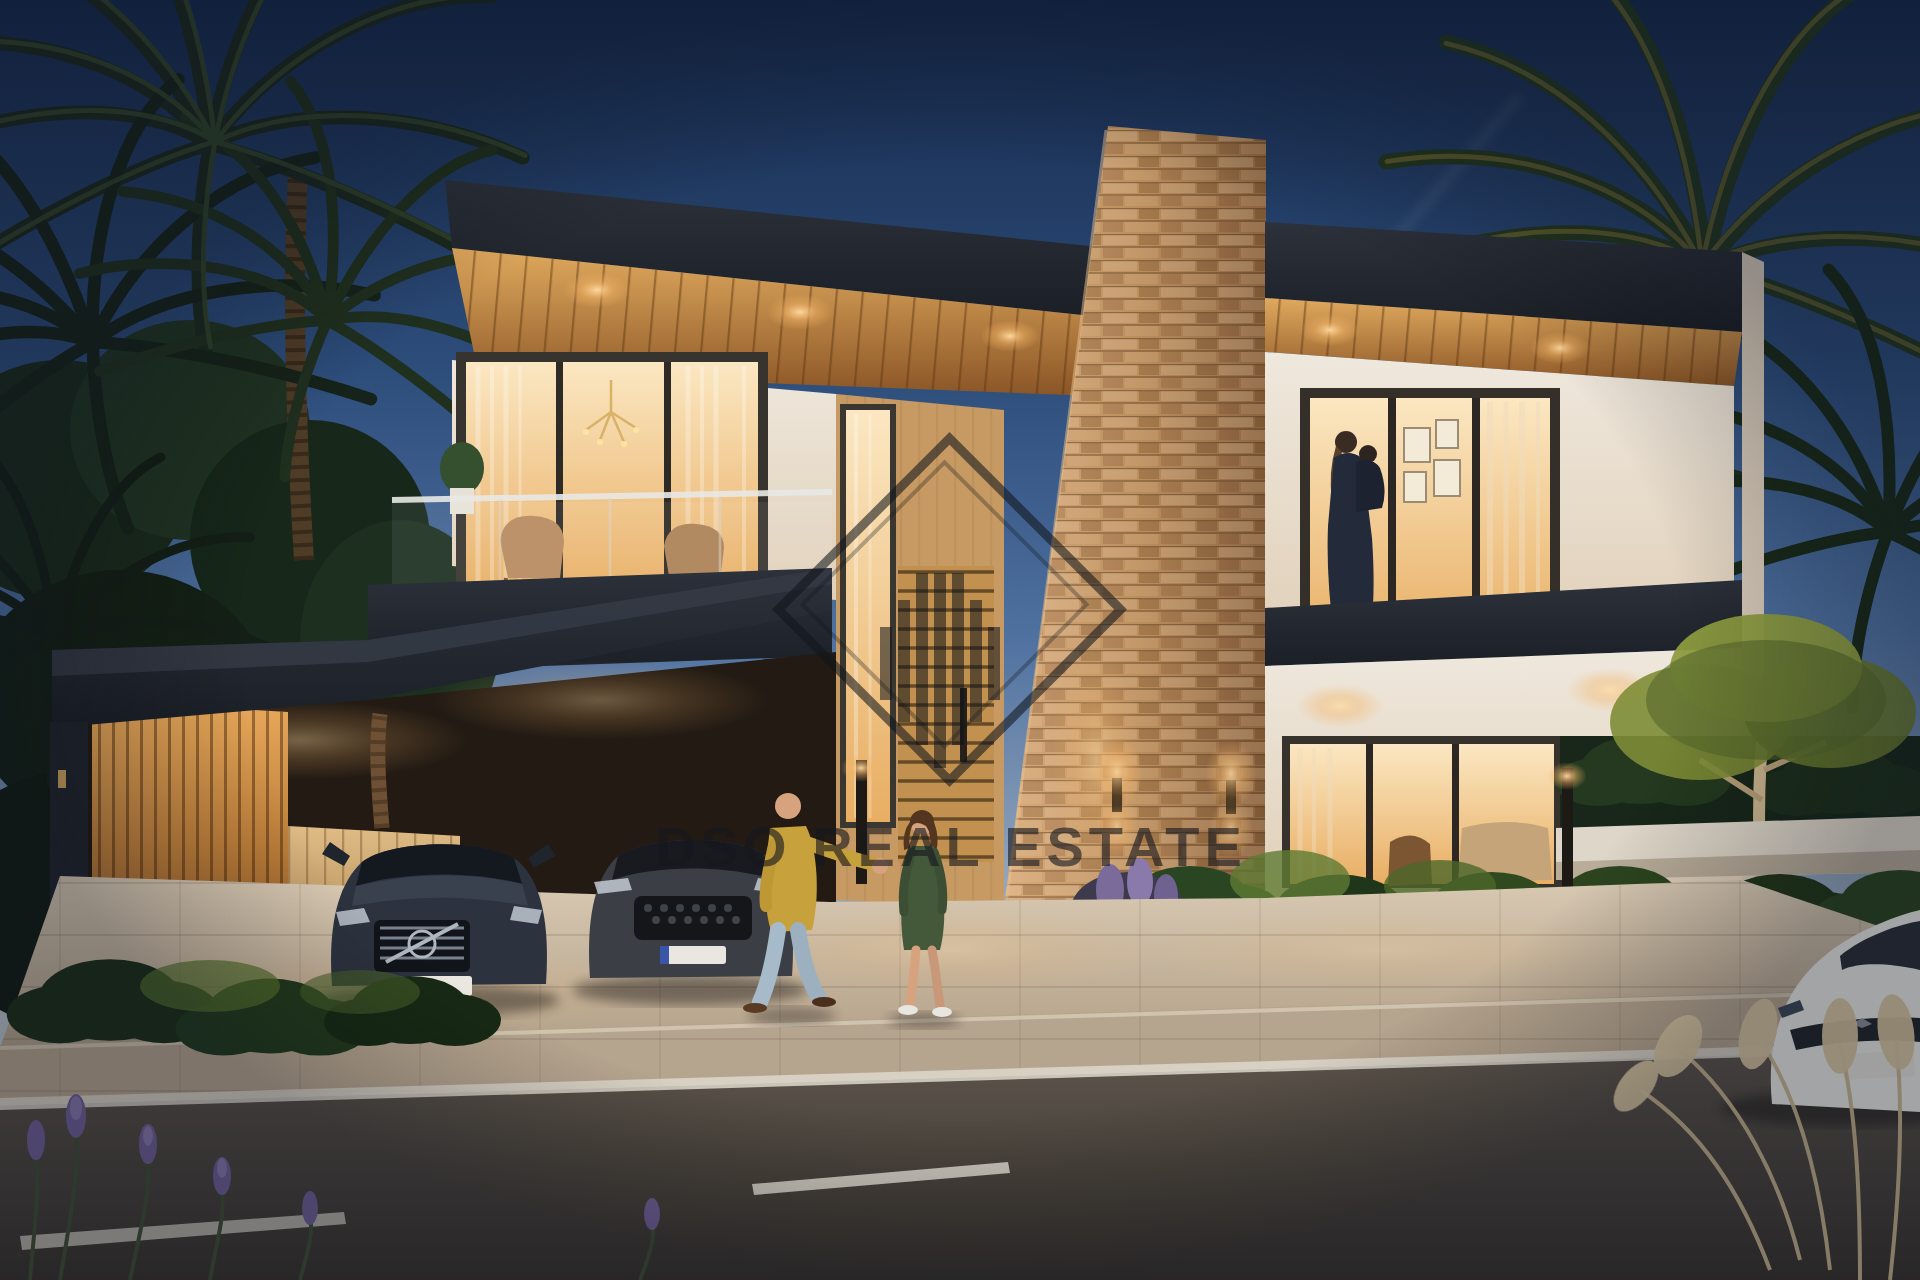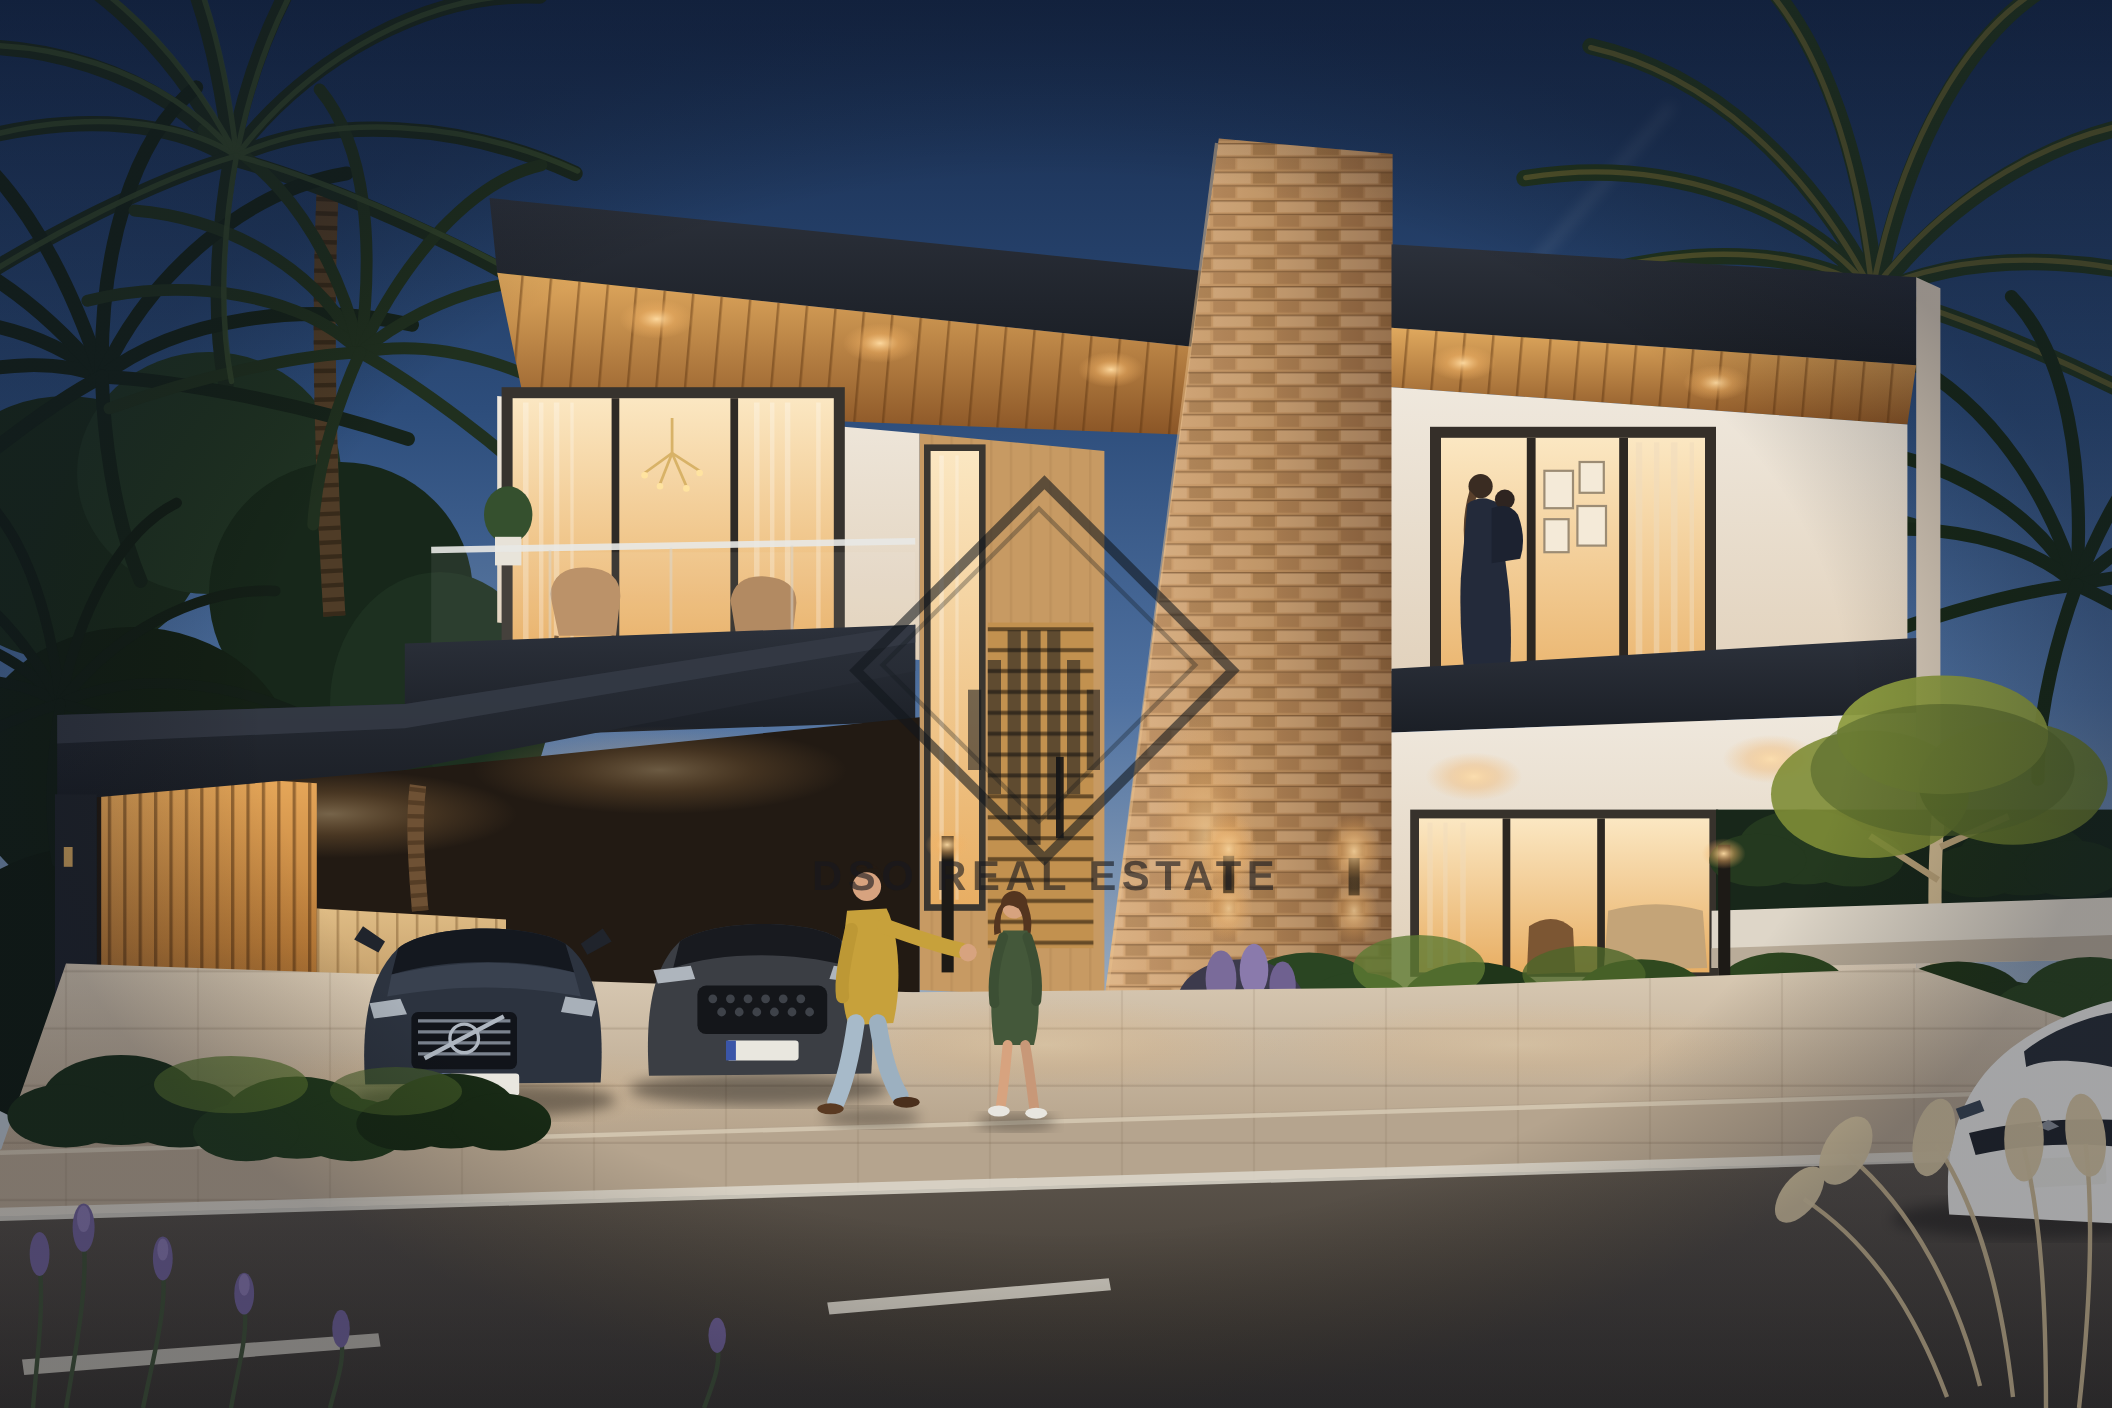--- a/index.html
+++ b/index.html
@@ -13,22 +13,22 @@
     border:4px solid rgba(18,22,27,.30);transform:rotate(45deg);}
   .wm-bars{position:absolute;left:880px;top:573px;width:120px;display:flex;gap:6px;align-items:flex-start;}
   .wm-bars span{display:block;width:12px;background:rgba(14,18,24,.55);}
   .wm-bars span:nth-child(1){margin-top:54px;height:73px;}
   .wm-bars span:nth-child(2){margin-top:27px;height:122px;}
   .wm-bars span:nth-child(3){margin-top:0;height:172px;}
   .wm-bars span:nth-child(4){margin-top:0;height:195px;}
   .wm-bars span:nth-child(5){margin-top:0;height:172px;}
   .wm-bars span:nth-child(6){margin-top:27px;height:122px;}
   .wm-bars span:nth-child(7){margin-top:54px;height:73px;}
-  .wm-text{position:absolute;left:951px;top:776px;transform:translateX(-50%);
-    font-size:38px;font-weight:bold;letter-spacing:5px;white-space:nowrap;
+  .wm-text{position:absolute;left:951px;top:814px;transform:translateX(-50%);
+    font-size:56px;font-weight:bold;letter-spacing:5px;white-space:nowrap;
     color:rgba(22,25,31,.62);}
 </style>
 </head>
 <body>
 
 <div class="canvas">
 <svg class="scene" viewBox="0 0 1920 1280" width="1920" height="1280">
 <defs>
   <linearGradient id="sky" x1="0" y1="0" x2="0" y2="1">
     <stop offset="0" stop-color="#16294a"></stop>

